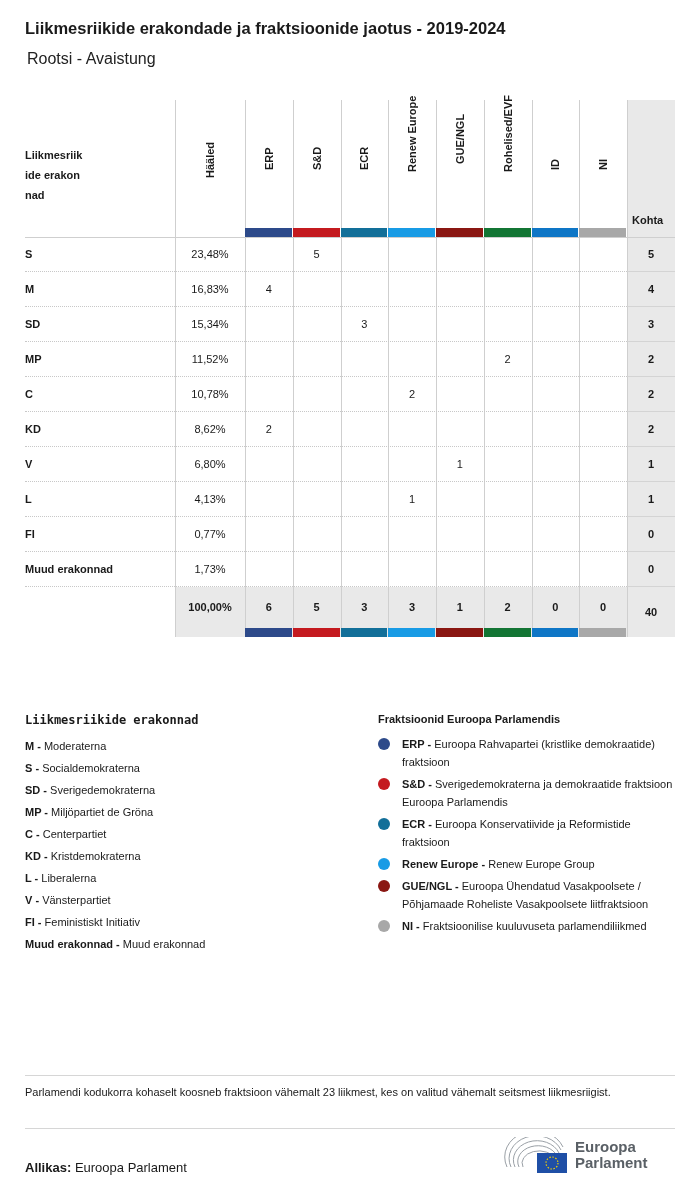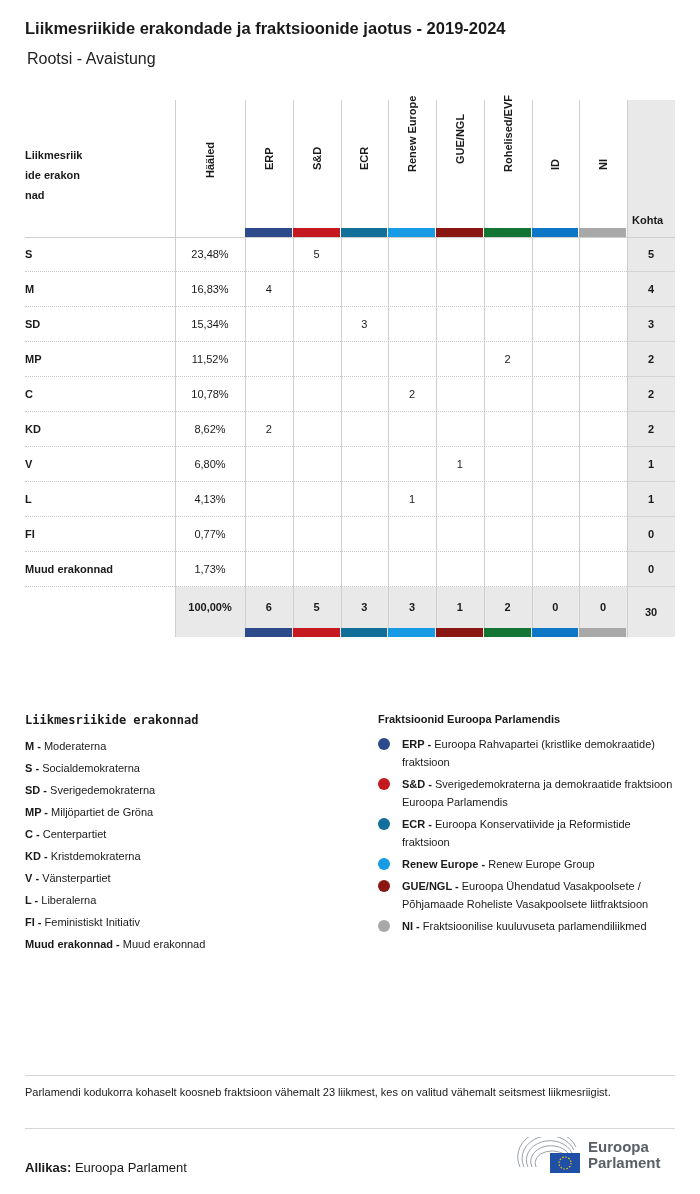--- a/index.html
+++ b/index.html
@@ -27,21 +27,21 @@
   .legend-l div { height: 22px; line-height: 22px; }
   .legend-title-r { position: absolute; left: 378px; top: 713px; font-size: 11px; font-weight: bold; }
   .legend-r { position: absolute; left: 378px; top: 735px; width: 300px; font-size: 11px; }
   .lr-item { position: relative; padding-left: 24px; line-height: 18px; margin-bottom: 4px; }
   .dot { position: absolute; left: 0; top: 3px; width: 12px; height: 12px; border-radius: 50%; }
   b { font-weight: bold; }
 
   .hr { position: absolute; left: 25px; width: 650px; border-top: 1px solid #d6d6d6; }
   .note { position: absolute; left: 25px; top: 1083px; width: 620px; font-size: 11px; line-height: 18px; }
   .source { position: absolute; left: 25px; top: 1160px; font-size: 13px; }
-  .logo { position: absolute; left: 516px; top: 1137px; width: 150px; height: 40px; }
+  .logo { position: absolute; left: 503px; top: 1137px; width: 150px; height: 40px; }
   .logo-text { position: absolute; left: 72px; top: 2px; font-size: 15px; color: #5a6066; line-height: 16px; font-weight: bold; }
 </style>
 </head>
 <body>
 
 <div class="title">Liikmesriikide erakondade ja fraktsioonide jaotus - 2019-2024</div>
 <div class="subtitle">Rootsi - Avaistung</div>
 
 <div class="tbl" id="tbl">
   <div class="hdr" id="hdr">
@@ -239,34 +239,34 @@
     <div class="row" style="top: 487px; height: 42px;">
       <div class="cell k" style="left: 150px; width: 70px; height: 42px; line-height: 40px;">100,00%</div>
       <div class="cell k" style="left: 220px; width: 47.75px; height: 42px; line-height: 40px;">6</div>
       <div class="cell k" style="left: 267.75px; width: 47.75px; height: 42px; line-height: 40px;">5</div>
       <div class="cell k" style="left: 315.5px; width: 47.75px; height: 42px; line-height: 40px;">3</div>
       <div class="cell k" style="left: 363.25px; width: 47.75px; height: 42px; line-height: 40px;">3</div>
       <div class="cell k" style="left: 411px; width: 47.75px; height: 42px; line-height: 40px;">1</div>
       <div class="cell k" style="left: 458.75px; width: 47.75px; height: 42px; line-height: 40px;">2</div>
       <div class="cell k" style="left: 506.5px; width: 47.75px; height: 42px; line-height: 40px;">0</div>
       <div class="cell k" style="left: 554.25px; width: 47.75px; height: 42px; line-height: 40px;">0</div>
-      <div class="cell k" style="left: 602px; width: 48px; height: 50px; line-height: 50px;">30</div>
+      <div class="cell k" style="left: 602px; width: 48px; height: 50px; line-height: 50px;">40</div>
     </div>
   </div>
 
 <div class="legend-title-l">Liikmesriikide erakonnad</div>
 <div class="legend-l" id="legendL">
     <div><b>M</b><b> - </b><span>Moderaterna</span></div>
     <div><b>S</b><b> - </b><span>Socialdemokraterna</span></div>
     <div><b>SD</b><b> - </b><span>Sverigedemokraterna</span></div>
     <div><b>MP</b><b> - </b><span>Miljöpartiet de Gröna</span></div>
     <div><b>C</b><b> - </b><span>Centerpartiet</span></div>
     <div><b>KD</b><b> - </b><span>Kristdemokraterna</span></div>
+    <div><b>L</b><b> - </b><span>Liberalerna</span></div>
     <div><b>V</b><b> - </b><span>Vänsterpartiet</span></div>
-    <div><b>L</b><b> - </b><span>Liberalerna</span></div>
     <div><b>FI</b><b> - </b><span>Feministiskt Initiativ</span></div>
     <div><b>Muud erakonnad</b><b> - </b><span>Muud erakonnad</span></div>
   </div>
 
 <div class="legend-title-r">Fraktsioonid Euroopa Parlamendis</div>
 <div class="legend-r" id="legendR">
     <div class="lr-item"><span class="dot" style="background:#2d4a8a"></span><b>ERP</b><b> - </b><span>Euroopa Rahvapartei (kristlike demokraatide) fraktsioon</span></div>
     <div class="lr-item"><span class="dot" style="background:#c41a1f"></span><b>S&amp;D</b><b> - </b><span>Sverigedemokraterna ja demokraatide fraktsioon Euroopa Parlamendis</span></div>
     <div class="lr-item"><span class="dot" style="background:#126f99"></span><b>ECR</b><b> - </b><span>Euroopa Konservatiivide ja Reformistide fraktsioon</span></div>
     <div class="lr-item"><span class="dot" style="background:#189be5"></span><b>Renew Europe</b><b> - </b><span>Renew Europe Group</span></div>

